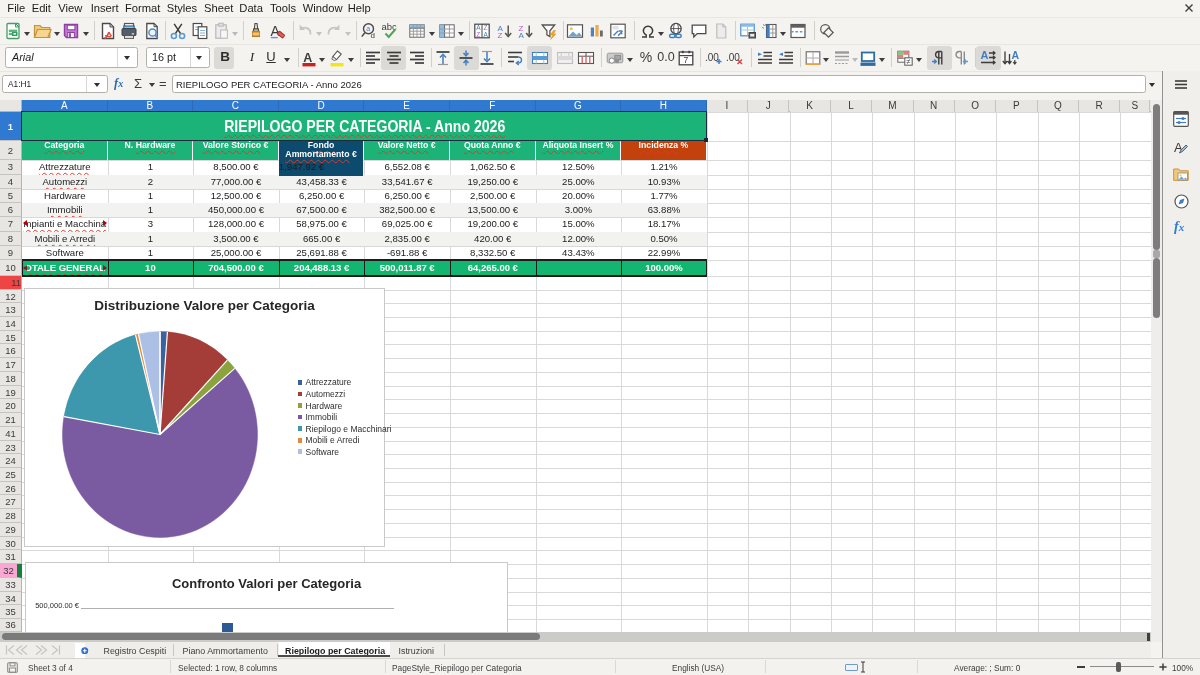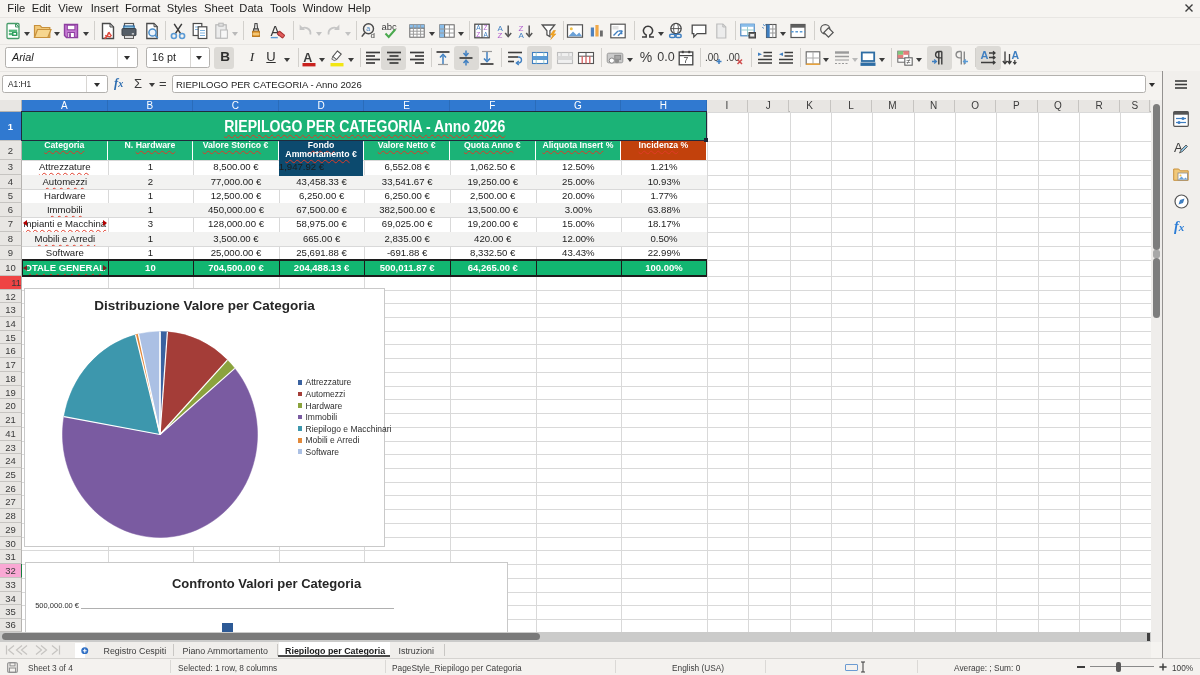--- a/index.html
+++ b/index.html
@@ -492,21 +492,21 @@
 <div style="position:absolute;left:0px;top:426.8300000000002px;width:22px;height:13.730000000000018px;background:#e8e6e3;border-right:1px solid #b5b3b0;border-bottom:1px solid #c6c4c1;color:#3a3a3a;font-size:9.5px;text-align:center;line-height:13.730000000000018px;font-weight:normal">41</div>
 <div style="position:absolute;left:0px;top:440.56000000000023px;width:22px;height:13.730000000000018px;background:#e8e6e3;border-right:1px solid #b5b3b0;border-bottom:1px solid #c6c4c1;color:#3a3a3a;font-size:9.5px;text-align:center;line-height:13.730000000000018px;font-weight:normal">23</div>
 <div style="position:absolute;left:0px;top:454.29000000000025px;width:22px;height:13.730000000000018px;background:#e8e6e3;border-right:1px solid #b5b3b0;border-bottom:1px solid #c6c4c1;color:#3a3a3a;font-size:9.5px;text-align:center;line-height:13.730000000000018px;font-weight:normal">24</div>
 <div style="position:absolute;left:0px;top:468.02000000000027px;width:22px;height:13.730000000000018px;background:#e8e6e3;border-right:1px solid #b5b3b0;border-bottom:1px solid #c6c4c1;color:#3a3a3a;font-size:9.5px;text-align:center;line-height:13.730000000000018px;font-weight:normal">25</div>
 <div style="position:absolute;left:0px;top:481.7500000000003px;width:22px;height:13.730000000000018px;background:#e8e6e3;border-right:1px solid #b5b3b0;border-bottom:1px solid #c6c4c1;color:#3a3a3a;font-size:9.5px;text-align:center;line-height:13.730000000000018px;font-weight:normal">26</div>
 <div style="position:absolute;left:0px;top:495.4800000000003px;width:22px;height:13.730000000000018px;background:#e8e6e3;border-right:1px solid #b5b3b0;border-bottom:1px solid #c6c4c1;color:#3a3a3a;font-size:9.5px;text-align:center;line-height:13.730000000000018px;font-weight:normal">27</div>
 <div style="position:absolute;left:0px;top:509.2100000000003px;width:22px;height:13.729999999999961px;background:#e8e6e3;border-right:1px solid #b5b3b0;border-bottom:1px solid #c6c4c1;color:#3a3a3a;font-size:9.5px;text-align:center;line-height:13.729999999999961px;font-weight:normal">28</div>
 <div style="position:absolute;left:0px;top:522.9400000000003px;width:22px;height:13.730000000000018px;background:#e8e6e3;border-right:1px solid #b5b3b0;border-bottom:1px solid #c6c4c1;color:#3a3a3a;font-size:9.5px;text-align:center;line-height:13.730000000000018px;font-weight:normal">29</div>
 <div style="position:absolute;left:0px;top:536.6700000000003px;width:22px;height:13.730000000000018px;background:#e8e6e3;border-right:1px solid #b5b3b0;border-bottom:1px solid #c6c4c1;color:#3a3a3a;font-size:9.5px;text-align:center;line-height:13.730000000000018px;font-weight:normal">30</div>
 <div style="position:absolute;left:0px;top:550.4000000000003px;width:22px;height:13.730000000000018px;background:#e8e6e3;border-right:1px solid #b5b3b0;border-bottom:1px solid #c6c4c1;color:#3a3a3a;font-size:9.5px;text-align:center;line-height:13.730000000000018px;font-weight:normal">31</div>
-<div style="position:absolute;left:0px;top:564.1300000000003px;width:22px;height:13.730000000000018px;background:#f9a8d4;border-right:1px solid #15803d;border-bottom:1px solid #c6c4c1;color:#3a3a3a;font-size:9.5px;text-align:center;line-height:13.730000000000018px;font-weight:normal">32</div>
+<div style="position:absolute;left:0px;top:564.1300000000003px;width:22px;height:13.730000000000018px;background:#f9a8d4;border-right:5px solid #15803d;border-bottom:1px solid #c6c4c1;color:#3a3a3a;font-size:9.5px;text-align:center;line-height:13.730000000000018px;font-weight:normal">32</div>
 <div style="position:absolute;left:0px;top:577.8600000000004px;width:22px;height:13.730000000000018px;background:#e8e6e3;border-right:1px solid #b5b3b0;border-bottom:1px solid #c6c4c1;color:#3a3a3a;font-size:9.5px;text-align:center;line-height:13.730000000000018px;font-weight:normal">33</div>
 <div style="position:absolute;left:0px;top:591.5900000000004px;width:22px;height:13.730000000000018px;background:#e8e6e3;border-right:1px solid #b5b3b0;border-bottom:1px solid #c6c4c1;color:#3a3a3a;font-size:9.5px;text-align:center;line-height:13.730000000000018px;font-weight:normal">34</div>
 <div style="position:absolute;left:0px;top:605.3200000000004px;width:22px;height:13.730000000000018px;background:#e8e6e3;border-right:1px solid #b5b3b0;border-bottom:1px solid #c6c4c1;color:#3a3a3a;font-size:9.5px;text-align:center;line-height:13.730000000000018px;font-weight:normal">35</div>
 <div style="position:absolute;left:0px;top:619.0500000000004px;width:22px;height:12.94999999999959px;background:#e8e6e3;border-right:1px solid #b5b3b0;border-bottom:1px solid #c6c4c1;color:#3a3a3a;font-size:9.5px;text-align:center;line-height:12.94999999999959px;font-weight:normal">36</div>
 <div style="position:absolute;left:107.6px;top:111.5px;width:1px;height:520.5px;background:#d9d9d9"></div>
 <div style="position:absolute;left:193.2px;top:111.5px;width:1px;height:520.5px;background:#d9d9d9"></div>
 <div style="position:absolute;left:278.79999999999995px;top:111.5px;width:1px;height:520.5px;background:#d9d9d9"></div>
 <div style="position:absolute;left:364.4px;top:111.5px;width:1px;height:520.5px;background:#d9d9d9"></div>
 <div style="position:absolute;left:450.0px;top:111.5px;width:1px;height:520.5px;background:#d9d9d9"></div>
 <div style="position:absolute;left:535.6px;top:111.5px;width:1px;height:520.5px;background:#d9d9d9"></div>

